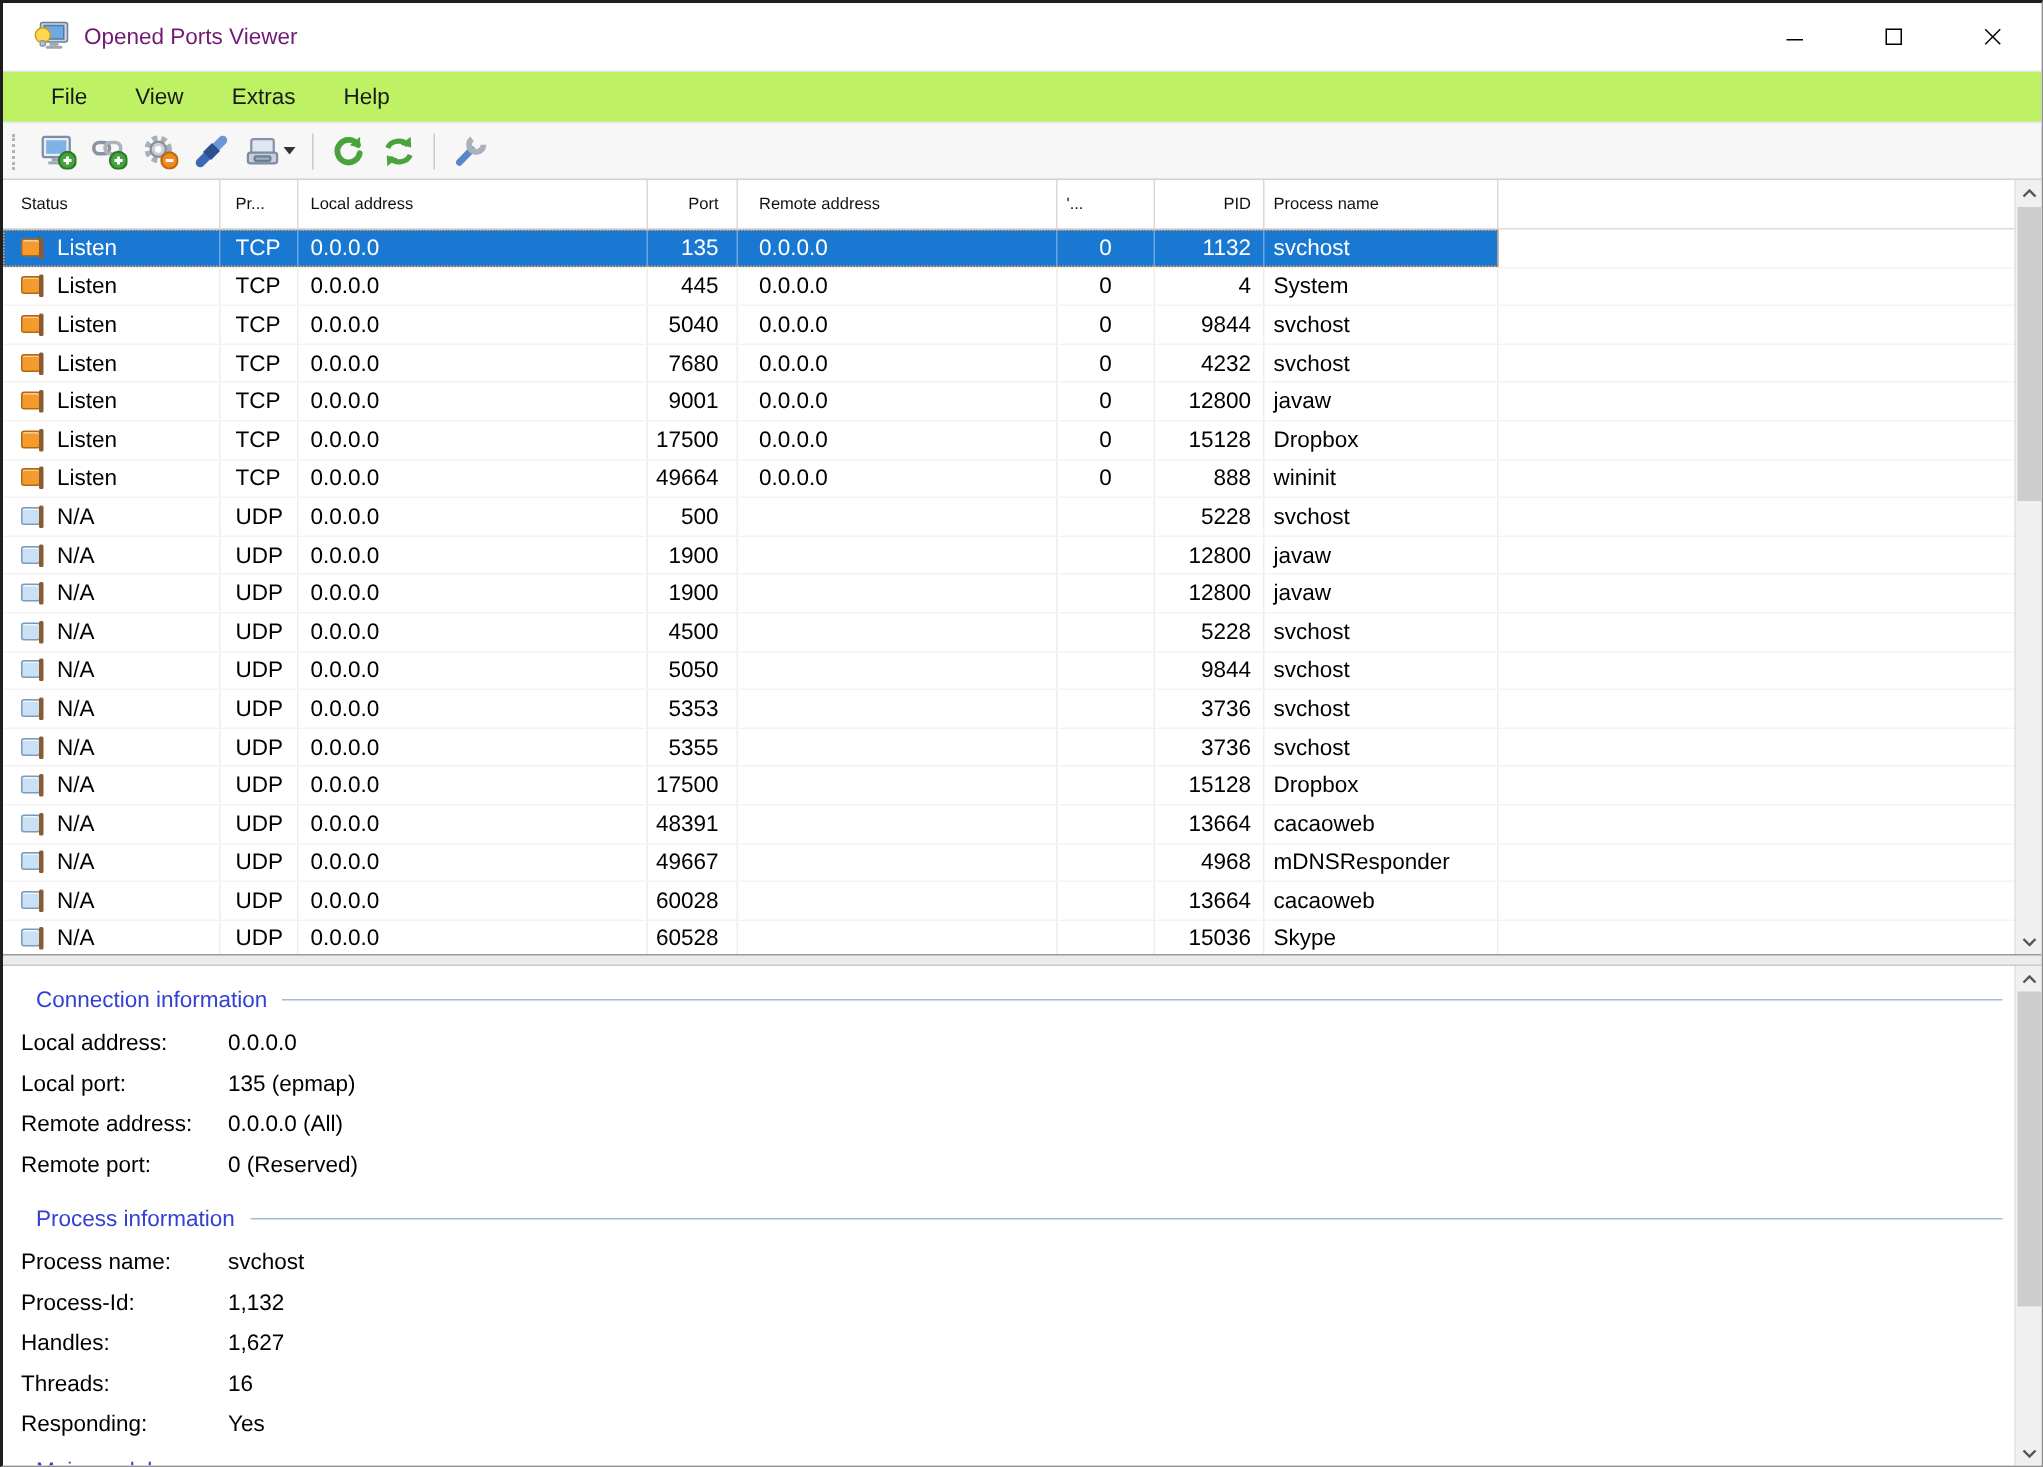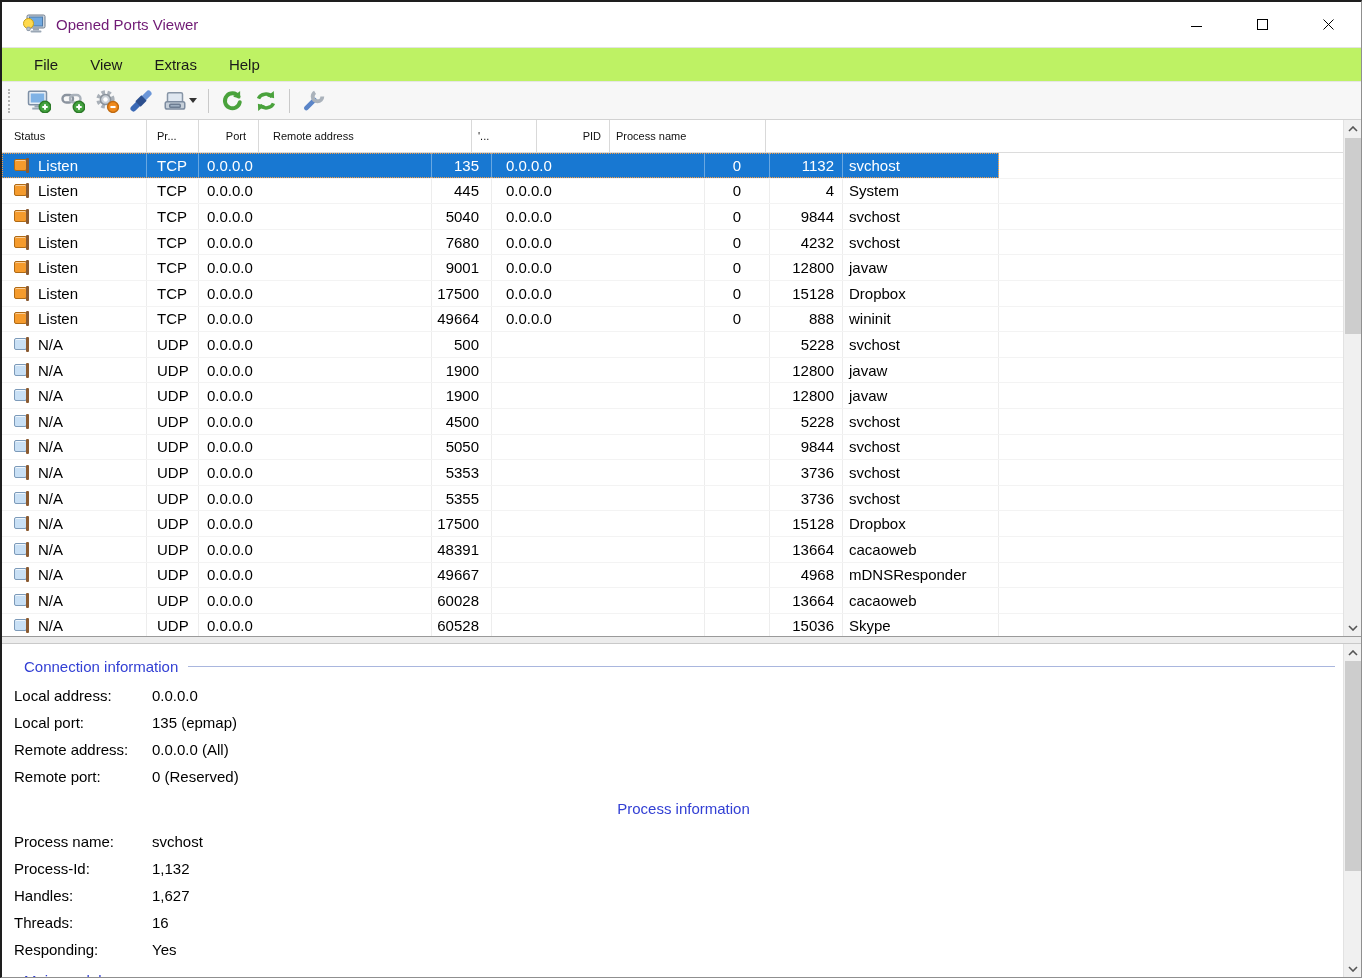--- a/index.html
+++ b/index.html
@@ -65,21 +65,21 @@
   
   .splitter { height:8px; flex:0 0 8px; background:#ececec; border-top:1px solid #9a9a9a; border-bottom:1px solid #c9c9c9; }
   
   .info-panel { position:relative; flex:1 1 auto; background:#fff; overflow:hidden; }
   .info-content { position:absolute; left:0; right:18px; top:0; bottom:0; overflow:hidden; padding-top:10px; }
   .group-heading { display:flex; align-items:center; height:24px; padding-left:22px; color:var(--heading-text,#3340d4); font-size:15px; }
   .group-heading .rule { flex:1 1 auto; height:1px; background:var(--heading-rule,#a9b6de); margin:0 8px 0 10px; }
   .info-row { display:flex; align-items:center; height:27px; padding-left:12px; font-size:15px; }
   .info-label { width:138px; flex:0 0 138px; }
   .fields { margin-top:4px; }
-  .group-heading.second { margin-top:10px;flex-direction:column; }
+  .group-heading.second { margin-top:10px; }
   .group-heading.partial { margin-top:5px; }
 </style>
 </head>
 <body style="--selection-bg: #1878d2; --selection-text: #ffffff; --focus-outline: #ff9e3d; --tcp-flag: #f59b2d; --udp-flag: #c9e0f5; --heading-text: #3340d4; --heading-rule: #a9b6de;">
 
 <div class="window">
 
   <div class="titlebar">
     <span class="app-icon">
       <svg viewBox="0 0 24 22" width="24" height="22">
@@ -190,20 +190,21 @@
         <circle cx="11" cy="5" r="3.2" fill="none" stroke="#aab2bb" stroke-width="2.6" stroke-dasharray="13 7"></circle>
       </svg>
     </div>
   </div>
 
   <div class="table-section">
     <div class="table-inner">
       <div class="thead">
         <div class="hcell c-status">Status</div>
         <div class="hcell c-proto">Pr...</div>
+        <div class="hcell c-local">Local address</div>
         <div class="hcell c-port">Port</div>
         <div class="hcell c-remote">Remote address</div>
         <div class="hcell c-rport">'...</div>
         <div class="hcell c-pid">PID</div>
         <div class="hcell c-process">Process name</div>
         <div class="hcell c-fill"></div>
       </div>
       <div class="tbody">
           <div class="trow">
             <div class="cells selected">

